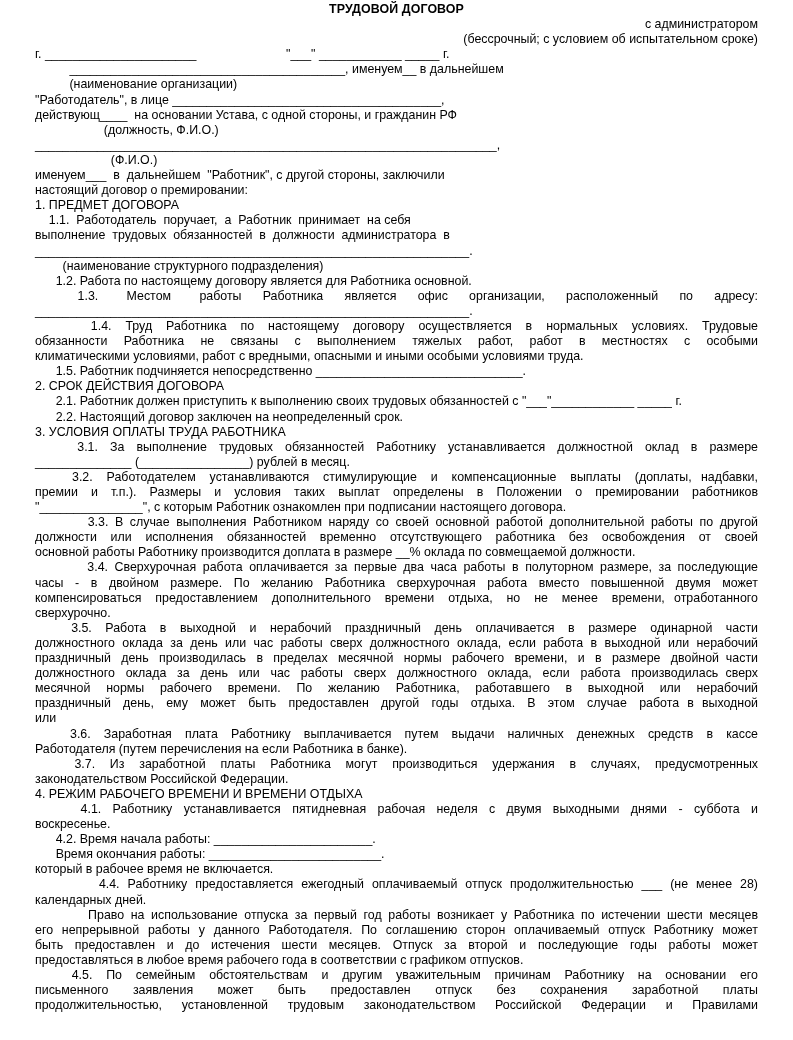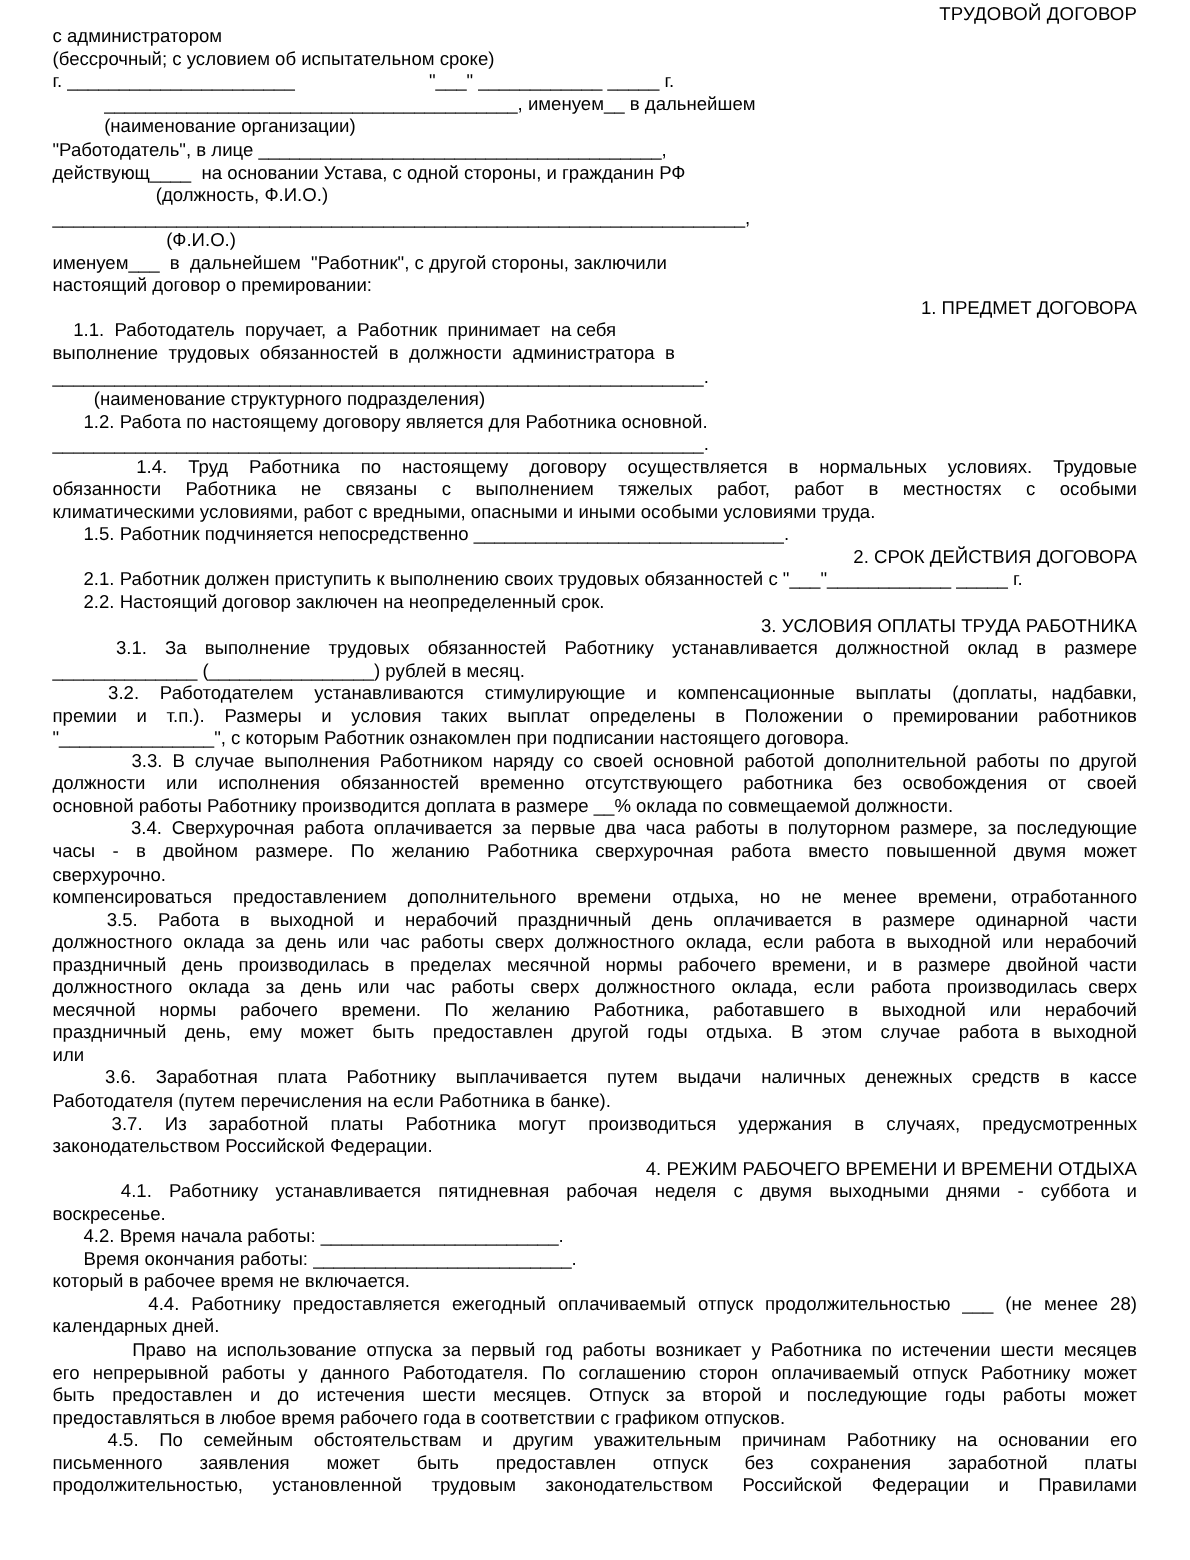--- a/index.html
+++ b/index.html
@@ -18,27 +18,27 @@
     font-size: 12.4px;
     line-height: 15.1px;
     color: #000000;
     box-sizing: border-box;
     padding: 2px 35px 0 35px;
   }
   .doc { width: 723px; }
 
   
   .title {
-    text-align: right;
-    font-weight: normal;
+    text-align: center;
+    font-weight: bold;
     letter-spacing: .1px;
   }
-  .subtitle { text-align: left; }
+  .subtitle { text-align: right; }
   .section-head {
-    text-align: right;
+    text-align: left;
     margin-top: 0;
   }
 
   
   .ln { display: block; white-space: pre-wrap; }
   .ln.j {
     text-align: justify;
     text-align-last: justify;
   }
   .ln.l { text-align: left; }
@@ -73,20 +73,21 @@
             <span class="ln l">    1.1.  Работодатель  поручает,  а  Работник  принимает  на себя</span>
             <span class="ln l">выполнение  трудовых  обязанностей  в  должности  администратора  в</span>
             <span class="ln l"></span>
             <span class="ln l">_______________________________________________________________.</span>
             <span class="ln l">        (наименование структурного подразделения)</span>
           </div>
           <div>
             <span class="ln l">      1.2. Работа по настоящему договору является для Работника основной.</span>
           </div>
           <div>
+            <span class="ln j">      1.3.    Местом    работы   Работника   является   офис   организации,   расположенный   по   адресу:</span>
             <span class="ln l">_______________________________________________________________.</span>
           </div>
           <div>
             <span class="ln j">        1.4.  Труд  Работника  по  настоящему  договору  осуществляется  в  нормальных  условиях.  Трудовые</span>
             <span class="ln j">обязанности   Работника   не   связаны   с   выполнением   тяжелых   работ,   работ   в   местностях   с   особыми</span>
             <span class="ln l">климатическими условиями, работ с вредными, опасными и иными особыми условиями труда.</span>
           </div>
           <div>
             <span class="ln l">      1.5. Работник подчиняется непосредственно ______________________________.</span>
           </div>
@@ -112,22 +113,22 @@
             <span class="ln l">"_______________", с которым Работник ознакомлен при подписании настоящего договора.</span>
           </div>
           <div>
             <span class="ln j">        3.3. В случае выполнения Работником наряду со своей основной работой дополнительной работы по другой</span>
             <span class="ln j">должности   или   исполнения   обязанностей   временно   отсутствующего   работника   без   освобождения   от   своей</span>
             <span class="ln l">основной работы Работнику производится доплата в размере __% оклада по совмещаемой должности.</span>
           </div>
           <div>
             <span class="ln j">        3.4. Сверхурочная работа оплачивается за первые два часа работы в полуторном размере, за последующие</span>
             <span class="ln j">часы  -  в  двойном  размере.  По  желанию  Работника  сверхурочная  работа  вместо  повышенной  двумя  может</span>
+            <span class="ln j">компенсироваться   предоставлением   дополнительного   времени   отдыха,   но   не   менее   времени,  отработанного</span>
             <span class="ln l">сверхурочно.</span>
-            <span class="ln j">компенсироваться   предоставлением   дополнительного   времени   отдыха,   но   не   менее   времени,  отработанного</span>
           </div>
           <div>
             <span class="ln j">        3.5.   Работа   в   выходной   и   нерабочий   праздничный   день   оплачивается   в   размере   одинарной   части</span>
             <span class="ln j">должностного оклада за день или час работы сверх должностного оклада, если работа в выходной или нерабочий</span>
             <span class="ln j">праздничный   день   производилась   в   пределах   месячной   нормы   рабочего   времени,   и   в   размере   двойной  части</span>
             <span class="ln j">должностного   оклада   за   день   или   час   работы   сверх   должностного   оклада,   если   работа   производилась  сверх</span>
             <span class="ln j">месячной   нормы   рабочего   времени.   По   желанию   Работника,   работавшего   в   выходной   или   нерабочий</span>
             <span class="ln j">праздничный   день,   ему   может   быть   предоставлен   другой   годы   отдыха.   В   этом   случае   работа  в  выходной  или</span>
           </div>
           <div>

